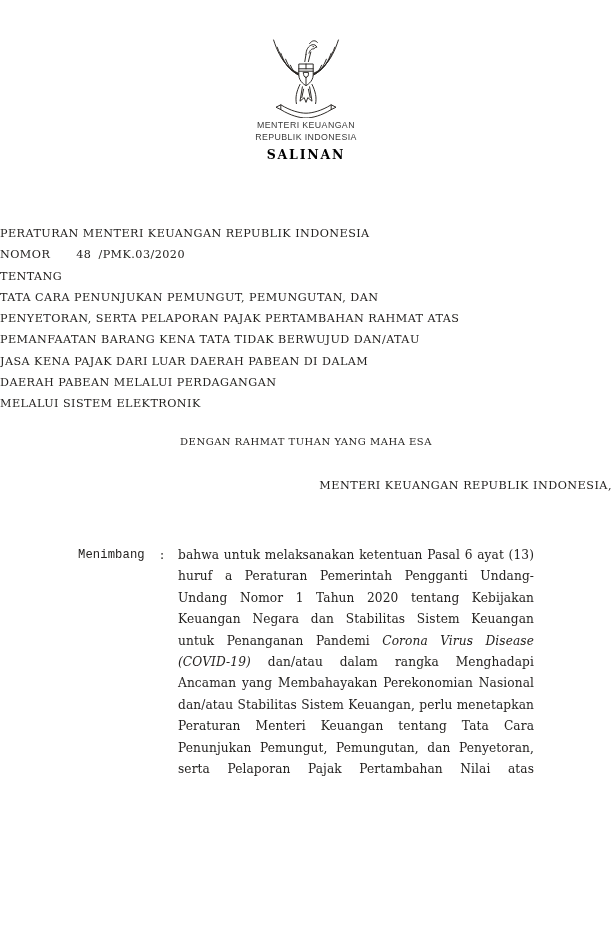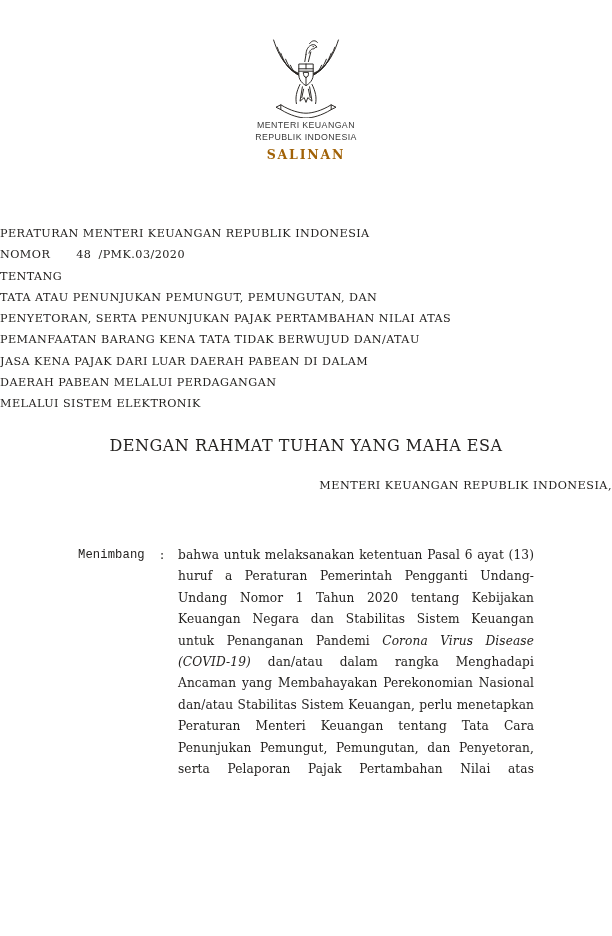--- a/index.html
+++ b/index.html
@@ -19,33 +19,33 @@
     position:absolute;top:120px;left:0;right:0;
     text-align:center;
     font-family:"Liberation Sans", sans-serif;
     font-size:8.8px;line-height:11.5px;letter-spacing:.4px;
     color:#3a3a3a;
   }
   .salinan{
     position:absolute;top:147px;left:0;right:0;
     text-align:center;
     font-weight:bold;font-size:12.5px;letter-spacing:1.8px;
-    color:#a16207;
+    color:#000000;
   }
   .title-block{
     position:absolute;top:223px;left:0;right:0;
     text-align:left;
     font-size:11.2px;line-height:21.3px;letter-spacing:.45px;
     color:#242220;
   }
   .gap-wide{display:inline-block;width:26px;}
   .gap-small{display:inline-block;width:7px;}
   .invocation{
     position:absolute;top:436px;left:0;right:0;
-    text-align:center;font-size:16px;letter-spacing:.5px;
+    text-align:center;font-size:10px;letter-spacing:.5px;
   }
   .issuer{
     position:absolute;top:479px;left:0;right:0;
     text-align:right;font-size:11.2px;letter-spacing:.5px;
   }
   .menimbang{
     position:absolute;top:545px;left:78px;width:458px;
     display:flex;align-items:flex-start;
     font-size:12.2px;line-height:21.4px;letter-spacing:.1px;
   }
@@ -119,22 +119,22 @@
     <div>MENTERI KEUANGAN</div>
     <div>REPUBLIK INDONESIA</div>
   </div>
 
   <div class="salinan">SALINAN</div>
 
   <div class="title-block">
     <div>PERATURAN MENTERI KEUANGAN REPUBLIK INDONESIA</div>
     <div><span>NOMOR</span><span class="gap-wide"></span><span>48</span><span class="gap-small"></span><span>/PMK.03/2020</span></div>
     <div>TENTANG</div>
-    <div>TATA ATAU PENUNJUKAN PEMUNGUT, PEMUNGUTAN, DAN</div>
-    <div>PENYETORAN, SERTA PENUNJUKAN PAJAK PERTAMBAHAN NILAI ATAS</div>
+    <div>TATA CARA PENUNJUKAN PEMUNGUT, PEMUNGUTAN, DAN</div>
+    <div>PENYETORAN, SERTA PELAPORAN PAJAK PERTAMBAHAN RAHMAT ATAS</div>
     <div>PEMANFAATAN BARANG KENA TATA TIDAK BERWUJUD DAN/ATAU</div>
     <div>JASA KENA PAJAK DARI LUAR DAERAH PABEAN DI DALAM</div>
     <div>DAERAH PABEAN MELALUI PERDAGANGAN</div>
     <div>MELALUI SISTEM ELEKTRONIK</div>
   </div>
 
   <div class="invocation">DENGAN RAHMAT TUHAN YANG MAHA ESA</div>
 
   <div class="issuer">MENTERI KEUANGAN REPUBLIK INDONESIA,</div>
 

